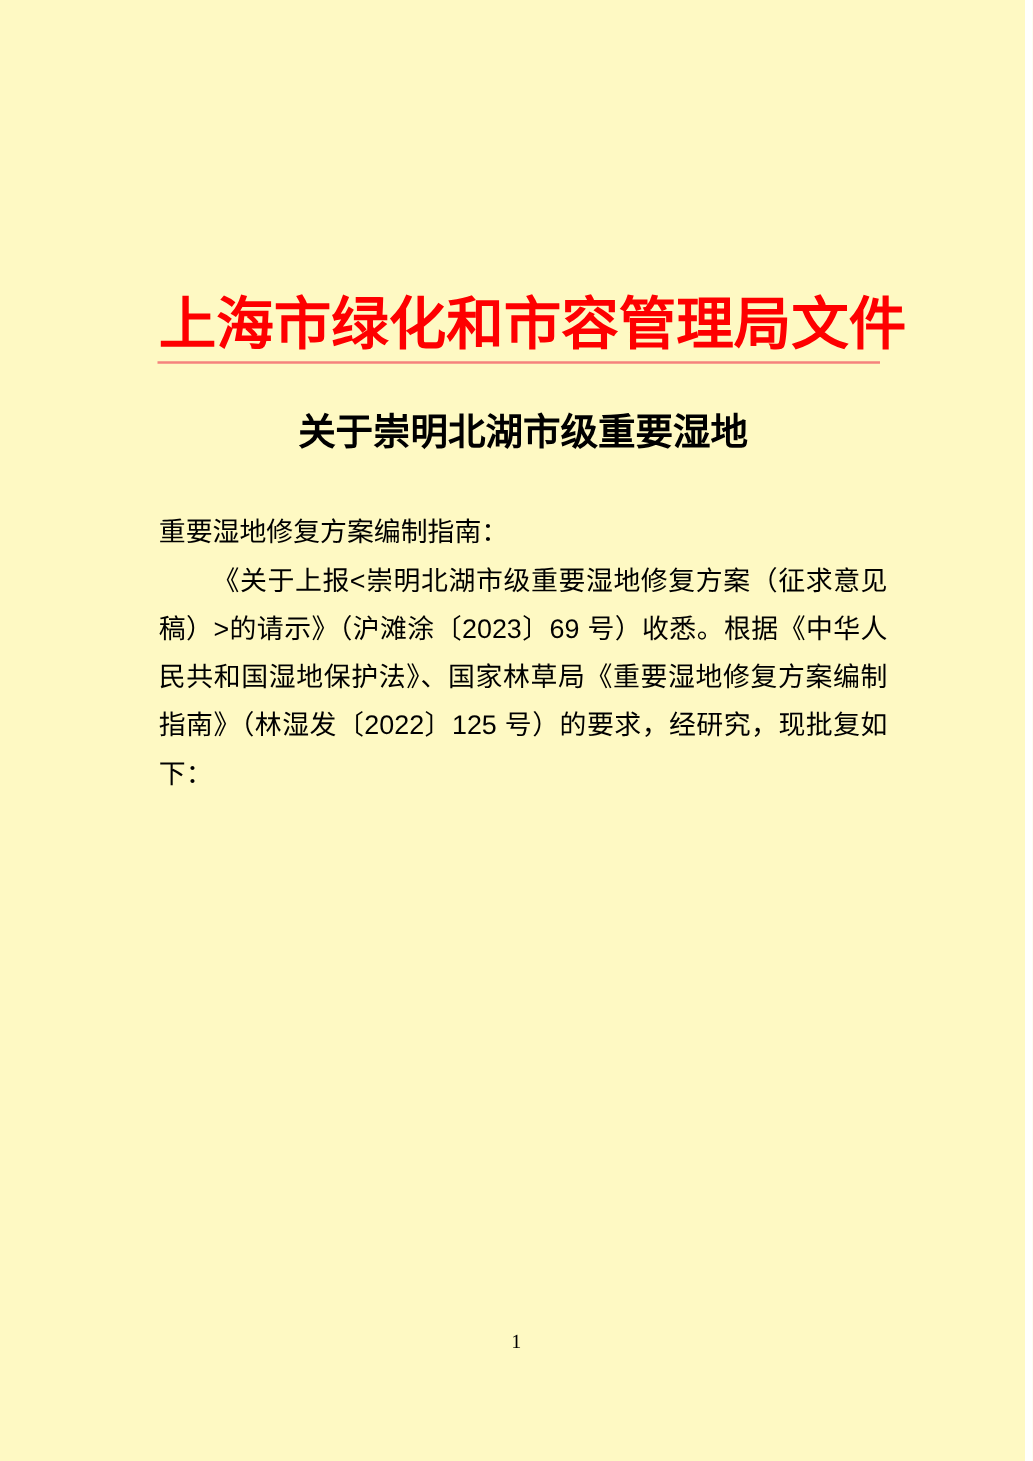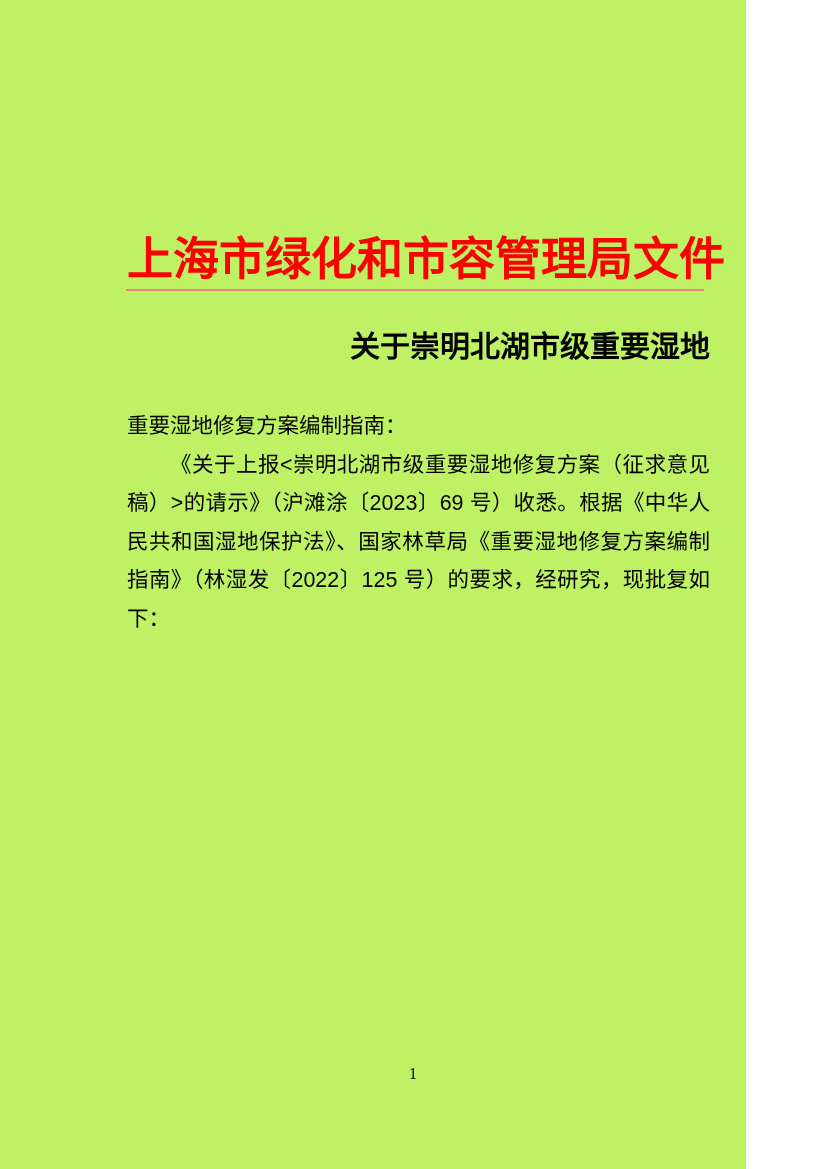--- a/index.html
+++ b/index.html
@@ -1,22 +1,22 @@
 <!DOCTYPE html>
 <html lang="zh-CN"><head>
 <meta charset="utf-8">
 <title>Document</title>
 <style>
   html, body { margin: 0; padding: 0; background: #ffffff; }
 
   .page {
     position: relative;
-    width: 746px;
+    width: 820px;
     height: 1169px;
-    background: #bef264;
+    background: #fef9c3;
     overflow: hidden;
     font-family: "Liberation Sans", sans-serif;
     color: #000000;
     box-sizing: border-box;
   }
 
   
   .doc-column {
     width: 583px;
     margin-left: 127px;
@@ -47,21 +47,21 @@
     margin: 3px 0 0 -1px;
     border: none;
     padding: 0;
   }
 
   .doc-title {
     margin: 36px 0 0 0;
     font-size: 30px;
     line-height: 40px;
     font-weight: bold;
-    text-align: right;
+    text-align: center;
   }
 
   .doc-body {
     margin-top: 40px;
     font-size: 21.5px;
     line-height: 38.5px;
     text-align: justify;
   }
 
   .doc-body p { margin: 0; padding: 0; }

